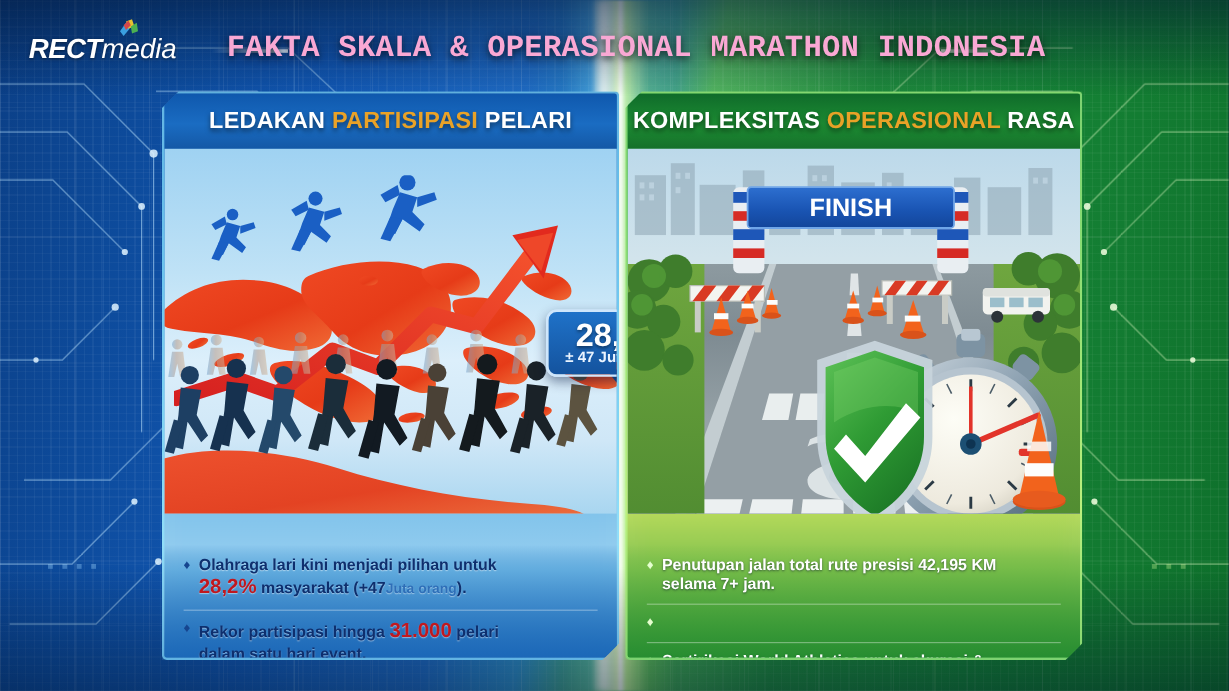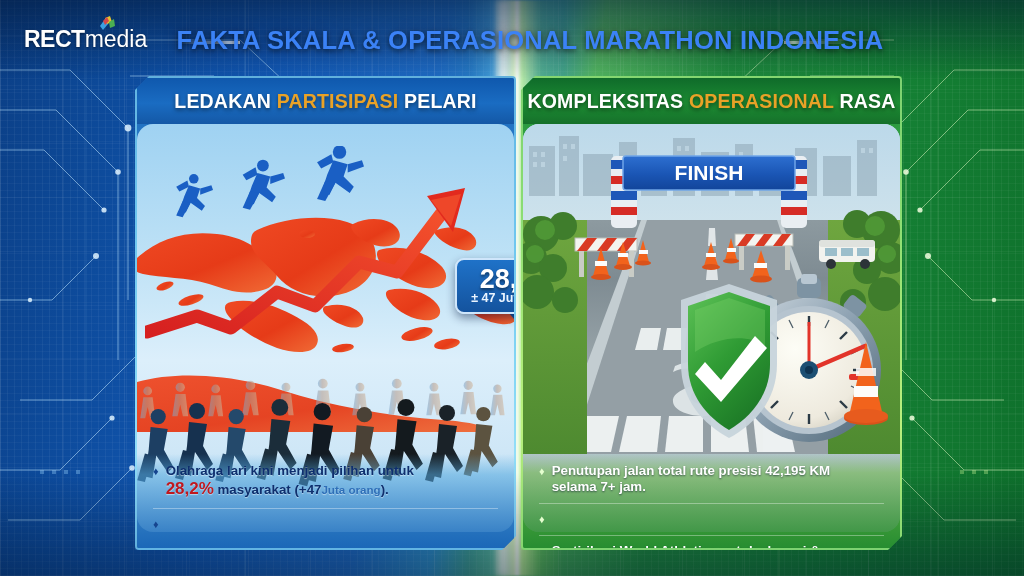--- a/index.html
+++ b/index.html
@@ -33,31 +33,31 @@
       repeating-linear-gradient(90deg, rgba(255,255,255,.16) 0 1px, transparent 1px 7px),
       repeating-linear-gradient(0deg, rgba(255,255,255,.11) 0 1px, transparent 1px 7px);}
   .grid-b{position:absolute;inset:0;opacity:.26;
     background-image:
       repeating-linear-gradient(90deg, rgba(255,255,255,.30) 0 1px, transparent 1px 62px),
       repeating-linear-gradient(0deg, rgba(255,255,255,.16) 0 1px, transparent 1px 54px);}
   .circuit{position:absolute;inset:0;}
 
   
   .header{position:absolute;left:0;top:0;width:1024px;height:72px;}
-  .logo{position:absolute;left:24px;top:24px;height:30px;display:flex;align-items:center;}
+  .logo{position:absolute;left:24px;top:24px;height:30px;display:flex;align-items:flex-end;font-style:italic;}
   .logo-txt{font-size:23px;font-weight:bold;color:#ffffff;letter-spacing:-.5px;
     text-shadow:0 1px 3px rgba(0,0,0,.5);}
   .logo-txt .thin{font-weight:normal;letter-spacing:0px;}
   .logo-mark{position:absolute;left:74px;top:-9px;width:18px;height:16px;}
 
   .title{position:absolute;left:150px;top:20px;width:760px;height:40px;
     display:flex;align-items:center;justify-content:center;
-    font-size:25.5px;font-weight:bold;color:#3b82f6;letter-spacing:.2px;
+    font-size:25.5px;font-weight:bold;color:#f9a8d4;letter-spacing:.2px;
     text-shadow:0 2px 5px rgba(0,0,0,.55),0 0 14px rgba(0,0,0,.35);
-    white-space:nowrap;}
+    white-space:nowrap;font-family:Liberation Mono, monospace;}
   .title-rule{position:absolute;top:41px;height:3px;width:64px;
     background:linear-gradient(90deg,rgba(255,255,255,0),rgba(255,255,255,.75));}
   .title-rule.l{left:176px;}
   .title-rule.r{right:176px;transform:scaleX(-1);}
 
   
   .panel{position:absolute;top:76px;width:377px;height:470px;
     border:2px solid rgba(150,235,255,.60);
     border-radius:4px;
     box-shadow:0 0 18px rgba(130,220,255,.45), inset 0 0 30px rgba(255,255,255,.07);
@@ -69,21 +69,21 @@
     background:linear-gradient(180deg,#1d8f3a 0%,#39a83f 26%,#86c64a 55%,#b6da5b 74%,#2f9a38 100%);}
 
   .p-head{position:relative;height:46px;display:flex;align-items:center;justify-content:center;}
   .panel.left  .p-head{background:linear-gradient(180deg,#0f58ad,#1a6cc2 55%,#1458a6);}
   .panel.right .p-head{background:linear-gradient(180deg,#0f6b2a,#1d8c33 55%,#15702a);justify-content:center;}
   .p-head-txt{font-size:19.5px;font-weight:bold;color:#fff;letter-spacing:.2px;white-space:nowrap;
     text-shadow:0 2px 4px rgba(0,0,0,.5);}
   .gold{color:#e9a227;}
 
   
-  .art{position:relative;height:408px;overflow:hidden;border-radius:16px;}
+  .art{position:relative;height:304px;overflow:hidden;}
   .panel.left .art{background:linear-gradient(180deg,#9fd2f2 0%,#bfe2f6 34%,#dcefFB 58%,#cfe7f7 80%,#a9d6f0 100%);}
   .panel.right .art{background:linear-gradient(180deg,#b9d8ea 0%,#cfe2ea 40%,#b9cdd2 78%,#9fb8bd 100%);}
 
   
   .bullets{position:absolute;left:0;right:0;bottom:0;height:94px;padding:9px 16px 0 16px;box-sizing:border-box;}
   .panel.left .bullets{background:linear-gradient(180deg,rgba(123,194,234,.0),rgba(84,168,222,.55) 22%,rgba(28,105,185,.92));}
   .panel.right .bullets{background:linear-gradient(180deg,rgba(150,205,90,.0),rgba(110,185,70,.55) 20%,rgba(38,140,48,.92));}
   .bl{display:flex;gap:7px;margin-bottom:8px;line-height:1.22;}
   .bl .dia{color:#cfe8ff;font-size:11px;line-height:16px;flex:none;}
   .panel.right .bl .dia{color:#e6ffd0;}
@@ -447,20 +447,26 @@
         <span class="tx">
           <span>Olahraga lari kini menjadi pilihan untuk</span><br>
           <span class="big-red">28,2%</span>
           <span>masyarakat</span>
           <span>(+47</span><span class="sm-blue">Juta orang</span><span>).</span>
         </span>
       </div>
       <div class="sep"></div>
       <div class="bl">
         <span class="dia">♦</span>
+        <span class="tx">
+          <span>Rekor partisipasi hingga</span>
+          <span class="big-red">31.000</span>
+          <span>pelari</span><br>
+          <span>dalam satu hari event.</span>
+        </span>
       </div>
     </div>
   </div>
 
   <div class="panel right">
 
     <div class="p-head">
       <span class="p-head-txt">
         <span>KOMPLEKSITAS</span>
         <span class="gold">OPERASIONAL</span>

